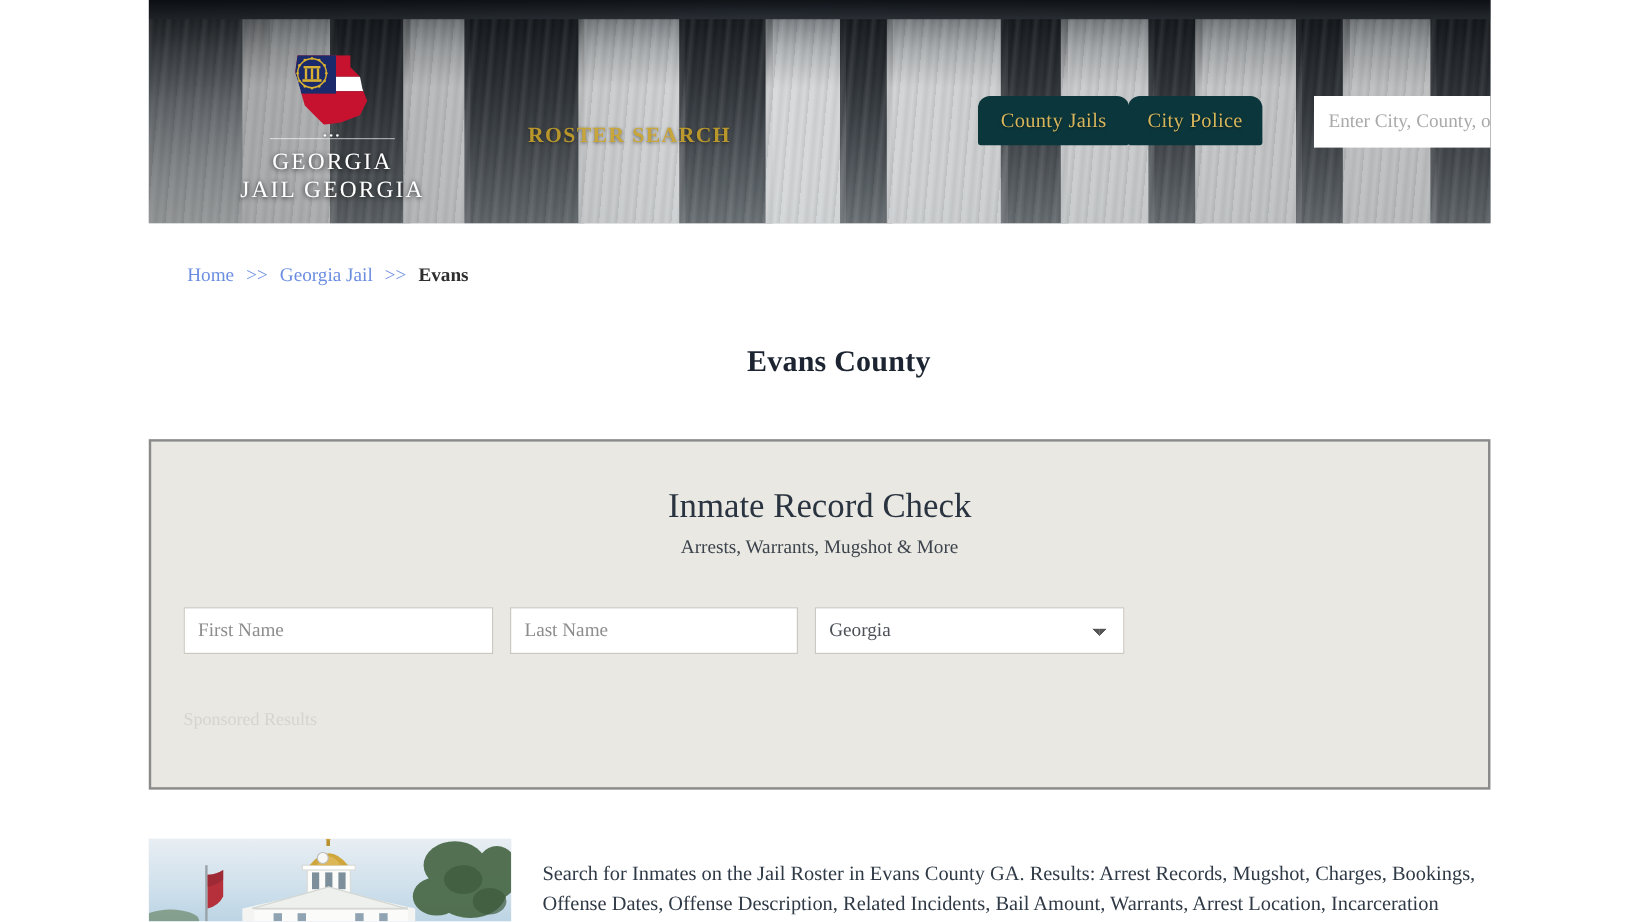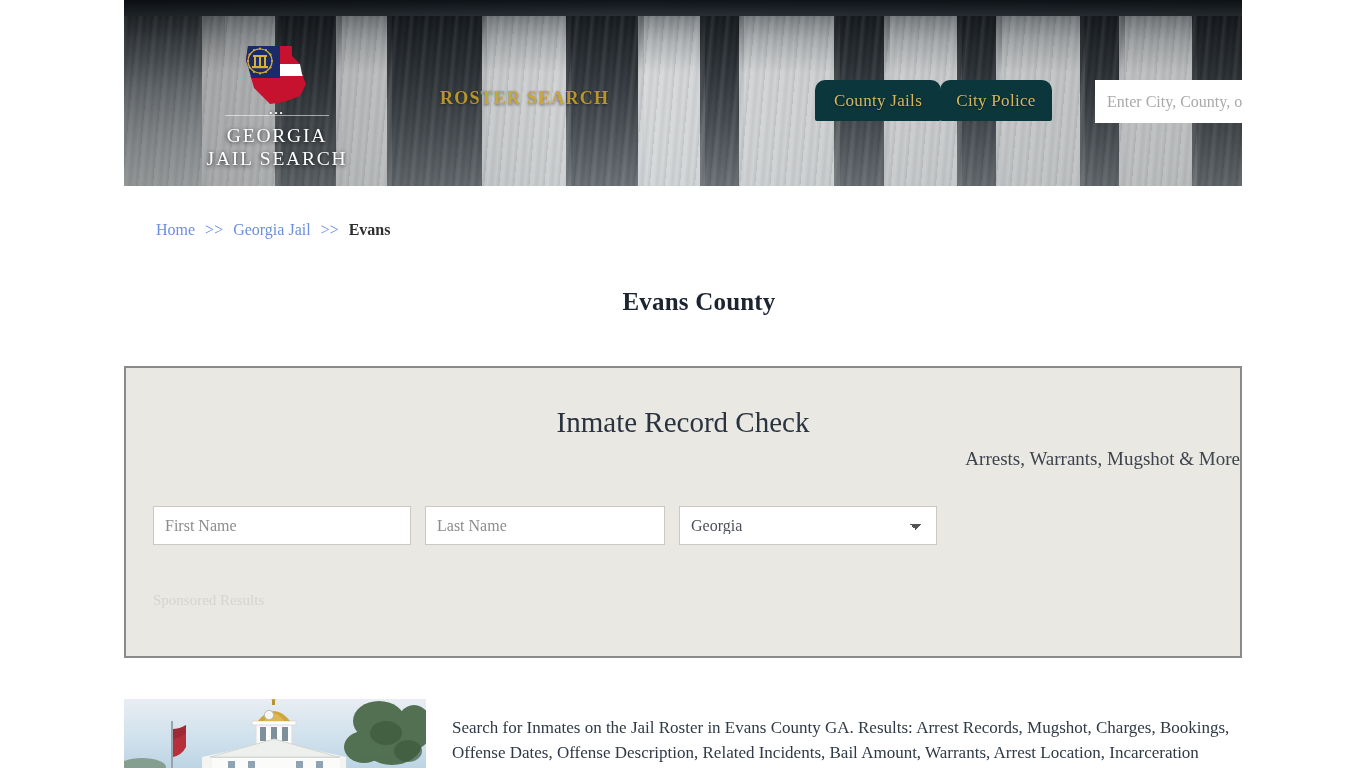--- a/index.html
+++ b/index.html
@@ -68,21 +68,21 @@
     content:"\2022 \2022 \2022"; position:absolute; left:0; right:0; top:-6px;
     font-size:9px; letter-spacing:2px; color:#ffffff; line-height:14px;
     text-shadow:0 0 3px rgba(0,0,0,.8);
   }
   .logo-txt {
     color:#ffffff; font-size:19.5px; line-height:23px; letter-spacing:1.8px;
     font-family:"Liberation Serif","DejaVu Serif",serif; font-weight:400;
     text-shadow:0 1px 4px rgba(0,0,0,.85);
   }
   .roster-search {
-    position:absolute; left:316px; top:88px;
+    position:absolute; left:316px; top:102px;
     color:#c9a227; font-size:18px; letter-spacing:1.2px; font-weight:700;
     text-shadow:0 1px 3px rgba(0,0,0,.55);
     opacity:.88;
   }
 
   
   .navpill {
     position:absolute; top:80px; height:41px;
     background:#0b373c; border-radius:10px 10px 2px 2px;
     color:#d7b65c; font-size:17px; letter-spacing:.3px;
@@ -116,21 +116,21 @@
     position:absolute; left:0; right:0; top:271px; text-align:center;
     font-size:25px; color:#1b2430; letter-spacing:.2px;padding-left:32px;
   }
 
   
   .sponsor {
     position:absolute; left:124px; top:366px; width:1118px; height:292px;
     background:#e9e8e2; border:2px solid #8a8a8a;
   }
   .sp-h1 { text-align:center; margin-top:38px; font-size:29px; color:#2a3340; }
-  .sp-h2 { text-align:right; margin-top:9px; font-size:19px; color:#3d444d; }
+  .sp-h2 { text-align:center; margin-top:9px; font-size:16px; color:#3d444d; }
 
   .form { position:absolute; left:27px; top:138px; display:flex; gap:14px; }
   .form input[type=text], .form select {
     height:39px; border:1px solid #ccc9c2; background:#fff; outline:none;
     font-family:"Liberation Serif","DejaVu Serif",serif; font-size:16px;
     color:#4c5158; padding:0 11px;
   }
   .form input[type=text]::placeholder { color:#8d8d8d; }
   #first-name { width:258px; }
   #last-name  { width:240px; }
@@ -225,21 +225,21 @@
             <rect x="13" y="11" width="14" height="2"></rect>
             <rect x="14" y="13" width="2" height="9"></rect>
             <rect x="24" y="13" width="2" height="9"></rect>
             <rect x="19" y="13" width="2" height="9"></rect>
             <rect x="12" y="22" width="16" height="2.2"></rect>
           </g>
         </g>
       </svg>
       <div class="logo-div"></div>
       <div class="logo-txt">GEORGIA</div>
-      <div class="logo-txt">JAIL SEARCH</div>
+      <div class="logo-txt">JAIL GEORGIA</div>
     </div>
 
     <div class="roster-search">ROSTER SEARCH</div>
 
     <div class="navpill" id="pill-city">
       <span>City Police</span>
     </div>
     <div class="navpill" id="pill-county">
       <span>County Jails</span>
     </div>

